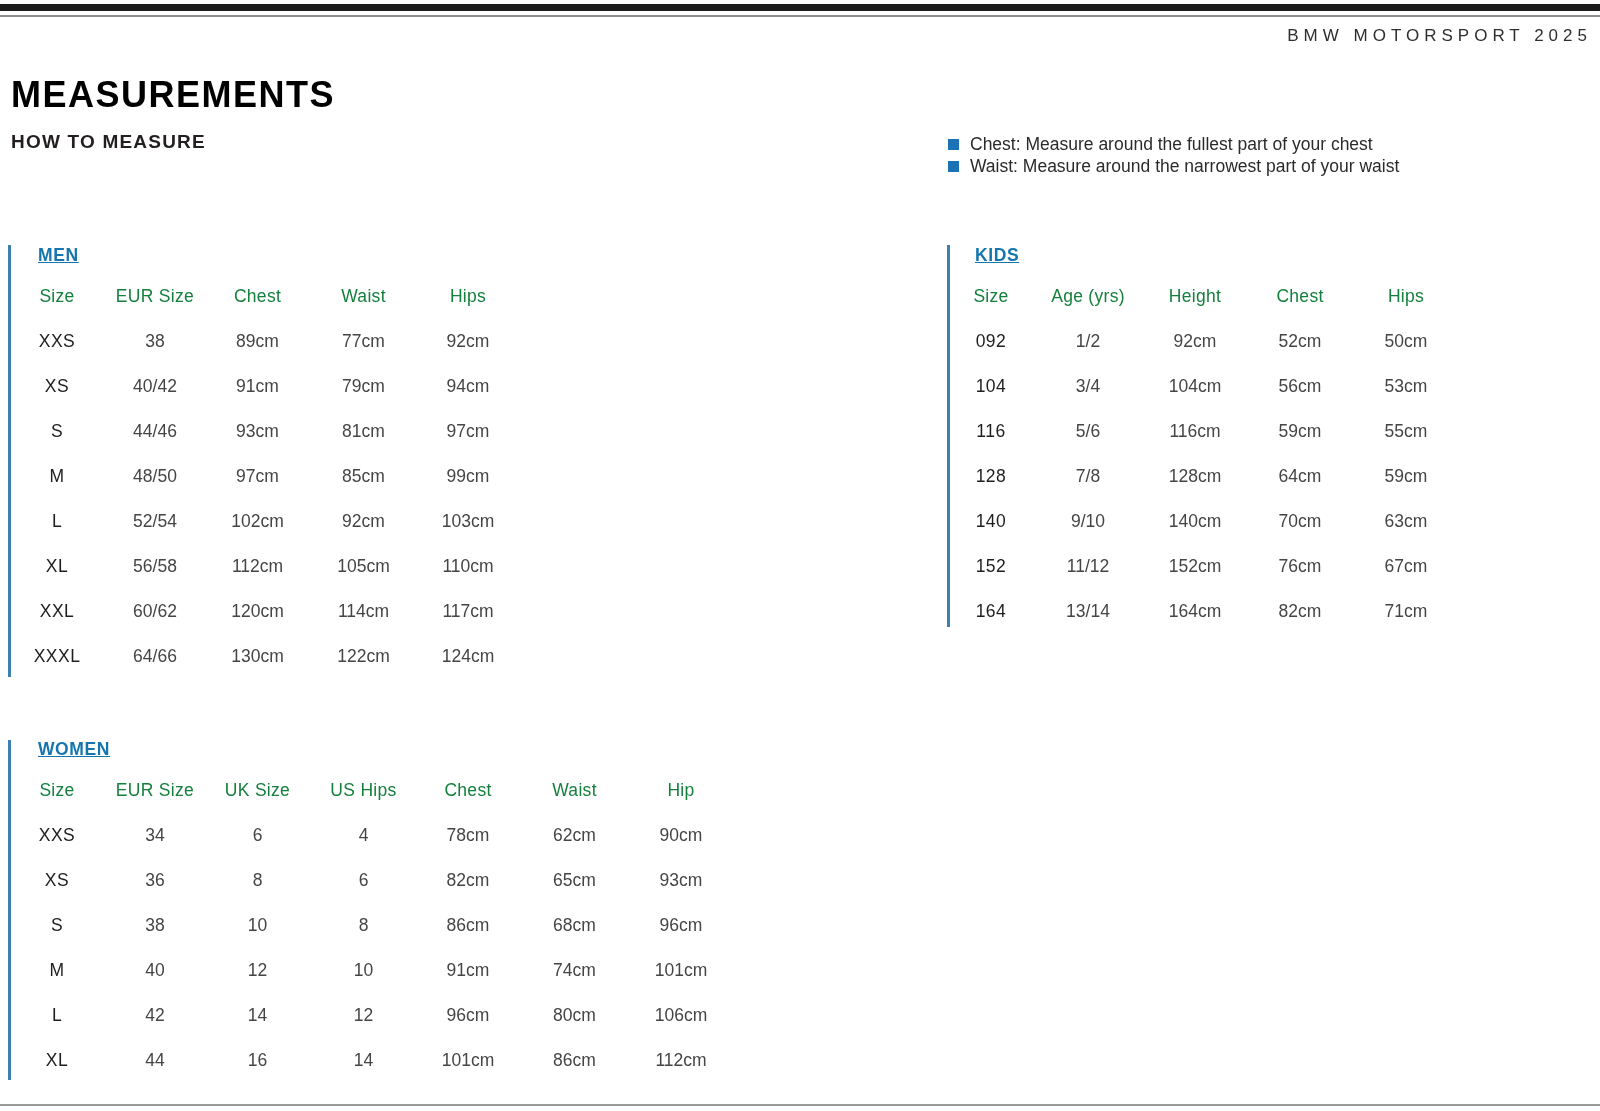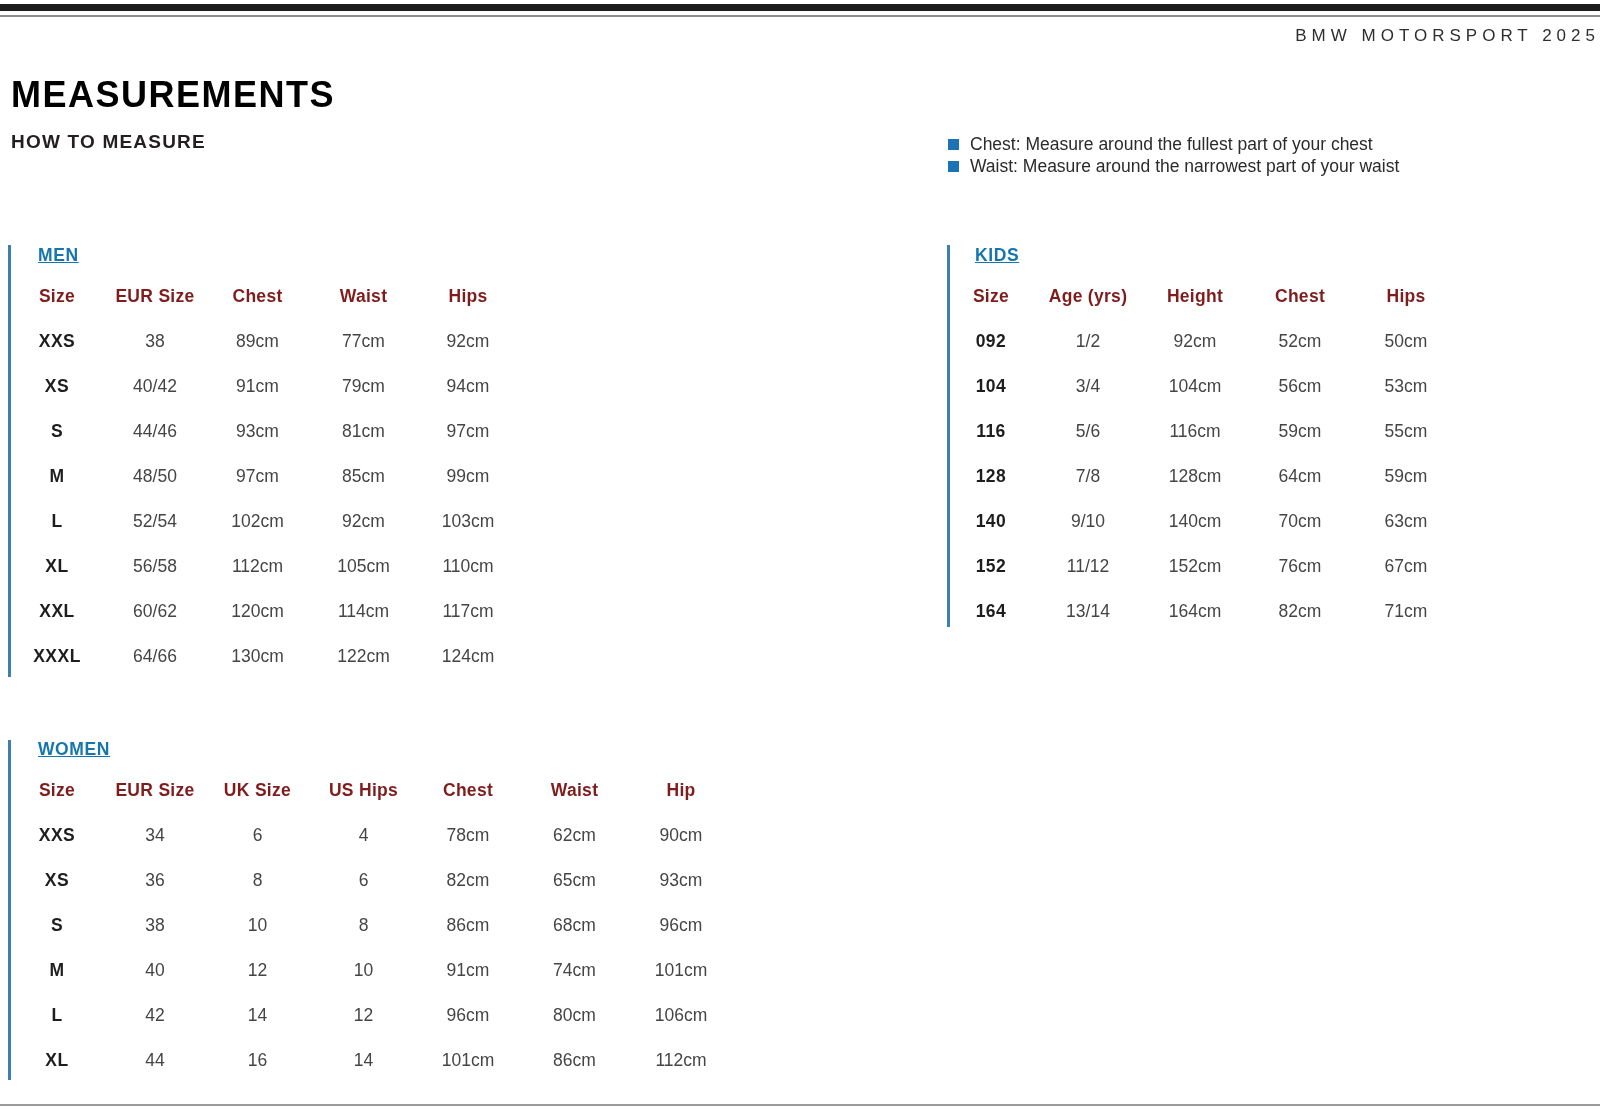--- a/index.html
+++ b/index.html
@@ -15,21 +15,21 @@
     background: #ffffff;
     overflow: hidden;
   }
 
   
   .rule-black { position: absolute; left: 0; top: 4px; width: 100%; height: 7px; background: #1c1c1c; }
   .rule-gray  { position: absolute; left: 0; top: 15px; width: 100%; height: 2px; background: #8d8d8d; }
   .rule-bottom{ position: absolute; left: 0; top: 1104px; width: 100%; height: 2px; background: #9a9a9a; }
 
   .brand {
-    position: absolute; top: 26px; right: 0;
+    position: absolute; top: 26px; right: 8px;
     font-size: 17px; letter-spacing: 5px; color: #2e2e2e; font-weight: 500;
     white-space: nowrap;
   }
 
   .page-title {
     position: absolute; left: 11px; top: 74px;
     font-size: 36px; font-weight: bold; letter-spacing: 1.5px; color: #000000;
   }
 
   .htm-heading {
@@ -56,24 +56,24 @@
   .section { position: absolute; }
   .vline { position: absolute; left: 0; width: 3px; background: #3c80b0; }
   .sec-title {
     font-size: 17.5px; font-weight: bold; letter-spacing: 0.6px;
     color: #1576ad;
     margin-top: 5px; height: 20px; margin-bottom: 9px; text-decoration: underline;
   }
   .grid { display: grid; grid-auto-rows: 45px; align-items: center; }
   .grid div { text-align: center; white-space: nowrap; }
   .grid .th {
-    font-size: 17.5px; font-weight: bold; color: #7f1d1d; letter-spacing: 0.3px;
+    font-size: 17.5px; font-weight: normal; color: #15803d; letter-spacing: 0.3px;
   }
   .grid .td { font-size: 17.5px; color: #454545; }
-  .grid .td.size { font-weight: bold; color: #1e1e1e; letter-spacing: 0.5px; }
+  .grid .td.size { font-weight: normal; color: #1e1e1e; letter-spacing: 0.5px; }
 
   .men   { left: 8px;   top: 240px; }
   .men   .vline { top: 5px; height: 432px; }
   .men   .sec-title { margin-left: 30px; }
   .men   .grid { grid-template-columns: 98px 98px 107px 105px 104px; }
 
   .kids  { left: 947px; top: 240px; }
   .kids  .vline { top: 5px; height: 382px; }
   .kids  .sec-title { margin-left: 28px; }
   .kids  .grid { grid-template-columns: 88px 106px 108px 102px 110px; }

